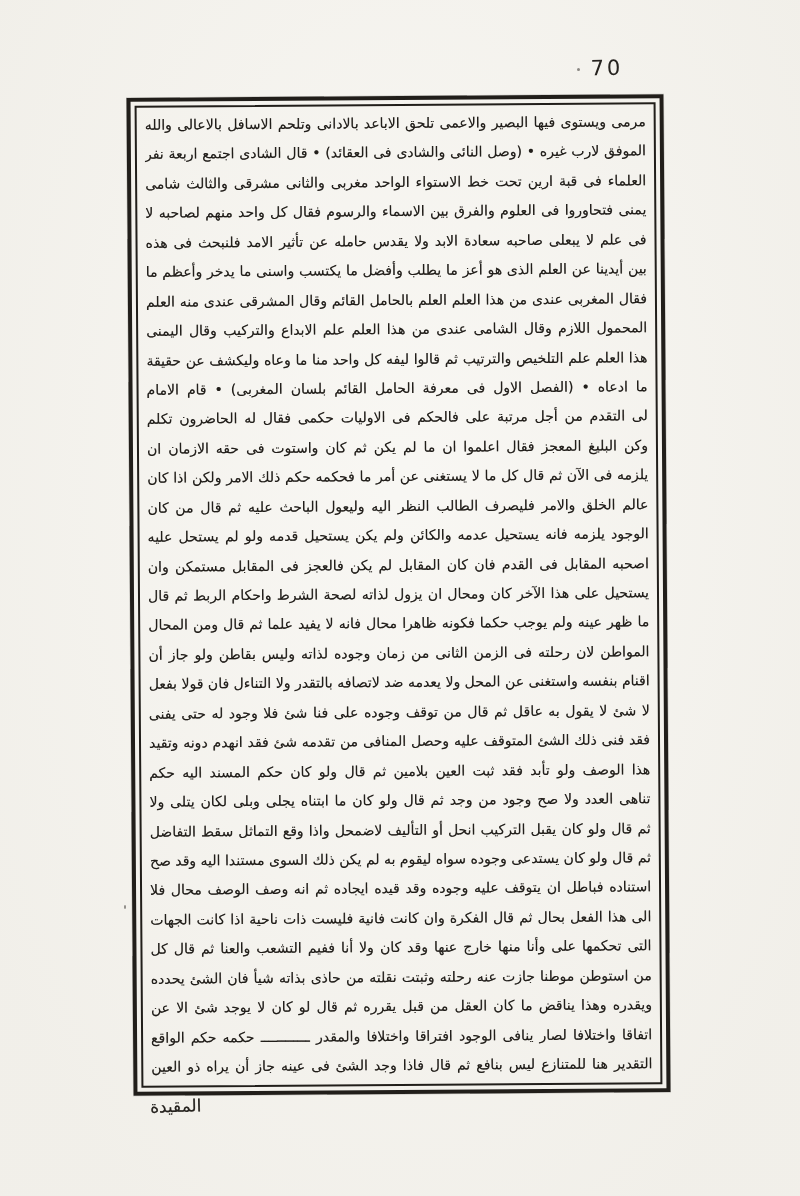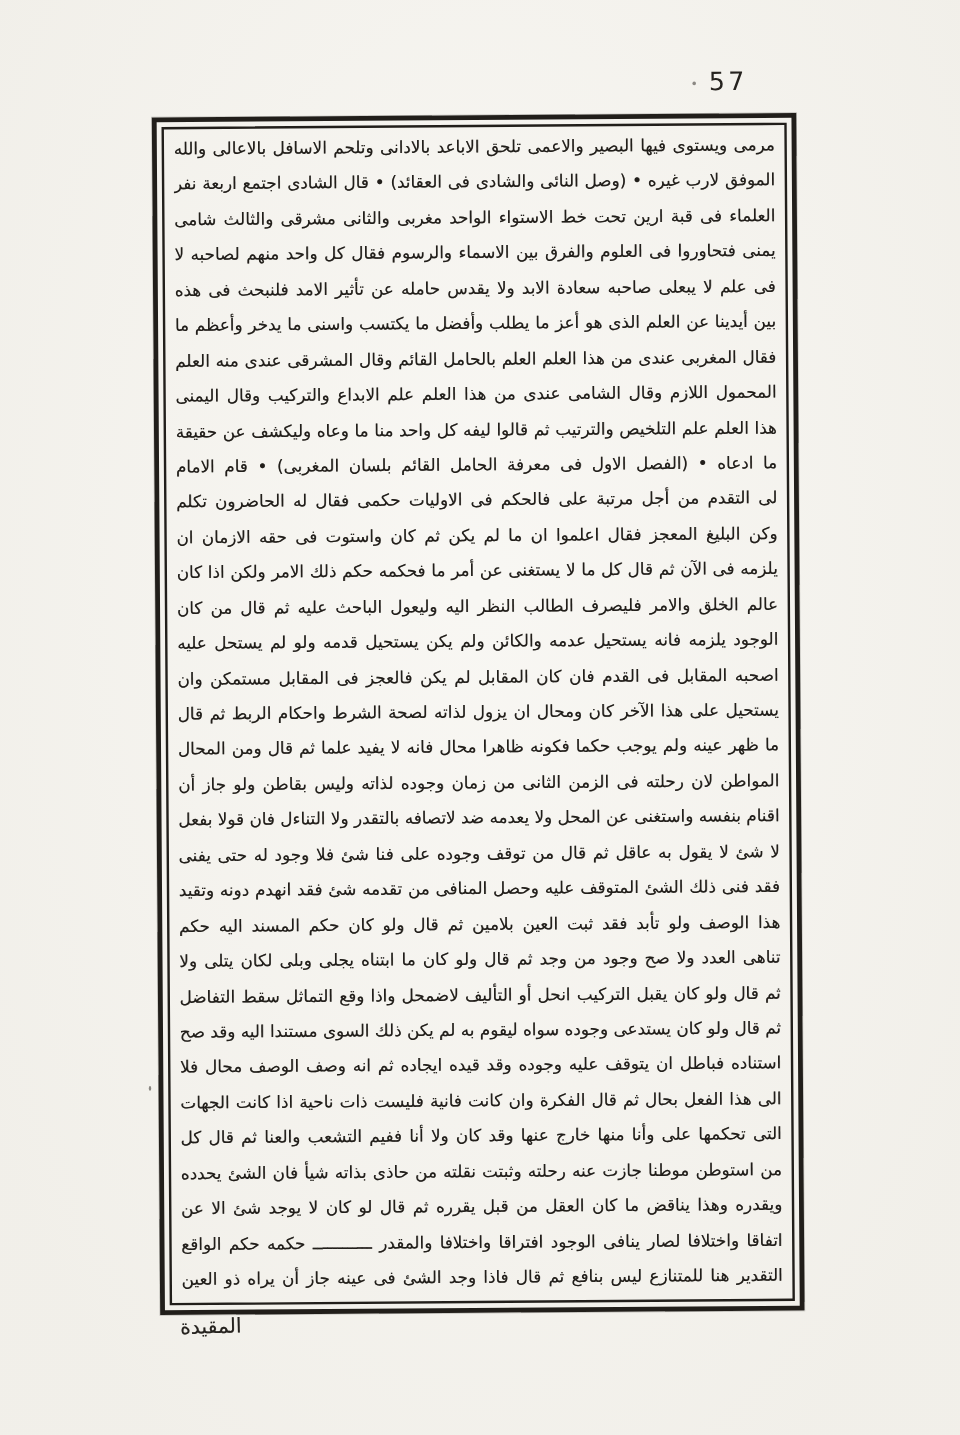--- a/index.html
+++ b/index.html
@@ -88,21 +88,21 @@
     border-radius: 50%;
   }
   .speck-1 { left: 577px; top: 68px; width: 3px; height: 3px; }
   .speck-2 { left: 124px; top: 905px; width: 2px; height: 4px; }
 </style>
 </head>
 <body>
 
 <div class="page">
 
-  <div class="folio-number">57</div>
+  <div class="folio-number">70</div>
 
   <div class="speck speck-1"></div>
   <div class="speck speck-2"></div>
 
   <div class="frame-outer">
     <div class="frame-inner">
       <div class="textblock">
           <div class="line">مرمى ويستوى فيها البصير والاعمى تلحق الاباعد بالادانى وتلحم الاسافل بالاعالى والله</div>
           <div class="line">الموفق لارب غيره • (وصل النائى والشادى فى العقائد) • قال الشادى اجتمع اربعة نفر من</div>
           <div class="line">العلماء فى قبة ارين تحت خط الاستواء الواحد مغربى والثانى مشرقى والثالث شامى والرابع</div>

